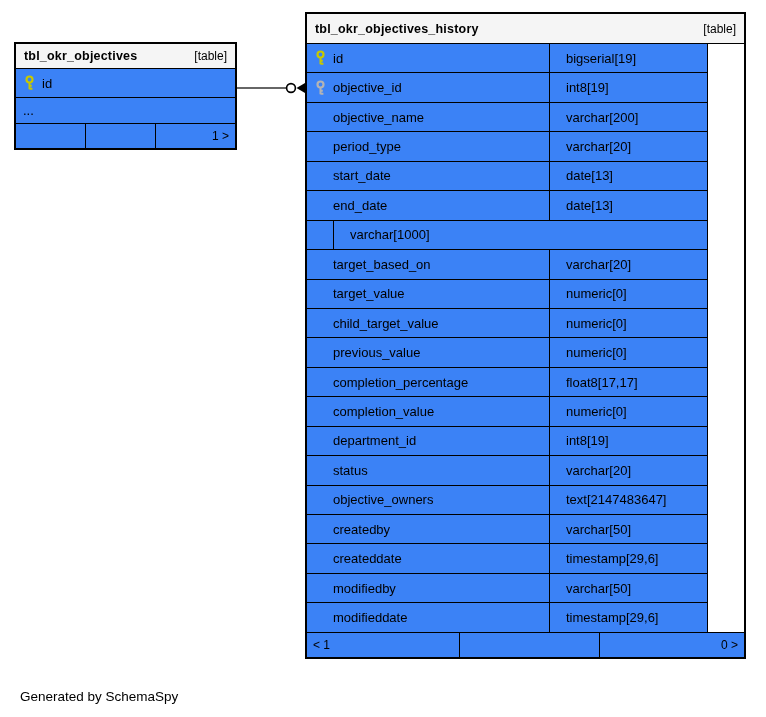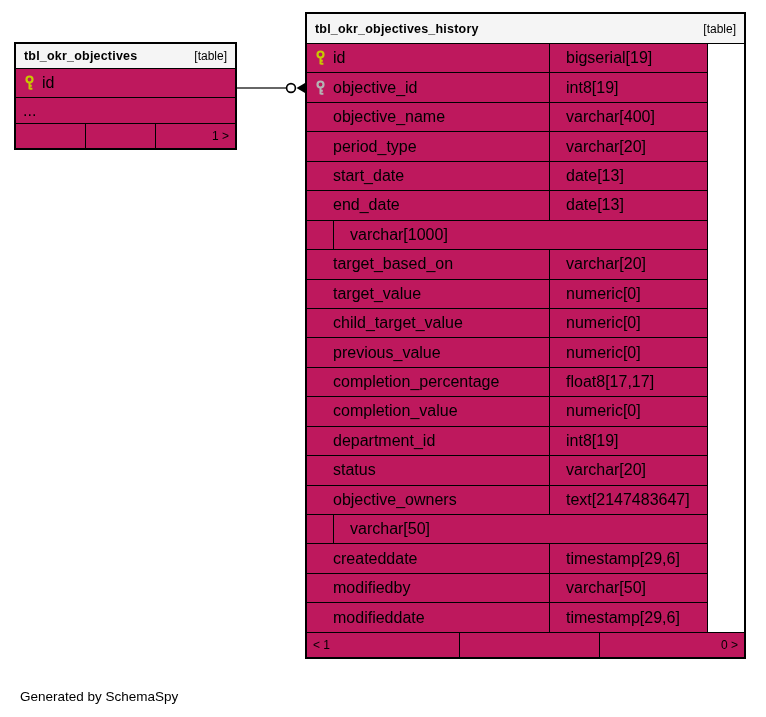--- a/index.html
+++ b/index.html
@@ -12,21 +12,21 @@
   .canvas {
     position: relative;
     width: 766px;
     height: 717px;
     background: #ffffff;
     overflow: hidden;
   }
   .table-node {
     position: absolute;
     border: 2px solid #000000;
-    background: #be185d;
+    background: #3b82f6;
     box-sizing: border-box;
   }
   .node-header {
     display: flex;
     align-items: center;
     justify-content: space-between;
     background: #f5f5f5;
     border-bottom: 1px solid #000000;
     box-sizing: border-box;
     padding: 0 8px;
@@ -44,21 +44,21 @@
     font-weight: normal;
     white-space: nowrap;
   }
   .node-body { display: flex; align-items: stretch; }
   .node-rows { flex: 1 1 auto; min-width: 0; }
   .row {
     display: flex;
     align-items: center;
     border-bottom: 1px solid #000000;
     box-sizing: border-box;
-    font-size: 16px;
+    font-size: 13px;
     white-space: nowrap;
   }
   #node-history .row { height: 29.45px; }
   #node-history .row:last-child { height: 28.45px; border-bottom: none; }
   #node-objectives .row.row-id { height: 29px; }
   #node-objectives .row.row-dots { height: 25px; border-bottom: none; }
   .key-icon {
     display: inline-flex;
     width: 11px;
     margin: 0 7px 0 8px;
@@ -192,21 +192,21 @@
   </div>
 
   <div class="row row-objective-name">
     <span class="key-icon blank">
               <svg width="11" height="16" viewBox="0 0 11 16">
                 <circle cx="5.5" cy="4.5" r="3" fill="none" stroke="currentColor" stroke-width="2.2"></circle>
                 <path d="M5.5 7.5 V14.3 M5.5 13.8 H8.4 M5.5 10.8 H7.8" fill="none" stroke="currentColor" stroke-width="2"></path>
               </svg>
             </span>
     <span class="col-name">objective_name</span>
-    <span class="col-type">varchar[400]</span>
+    <span class="col-type">varchar[200]</span>
   </div>
 
   <div class="row row-period-type">
     <span class="key-icon blank">
               <svg width="11" height="16" viewBox="0 0 11 16">
                 <circle cx="5.5" cy="4.5" r="3" fill="none" stroke="currentColor" stroke-width="2.2"></circle>
                 <path d="M5.5 7.5 V14.3 M5.5 13.8 H8.4 M5.5 10.8 H7.8" fill="none" stroke="currentColor" stroke-width="2"></path>
               </svg>
             </span>
     <span class="col-name">period_type</span>
@@ -344,20 +344,21 @@
     <span class="col-type">text[2147483647]</span>
   </div>
 
   <div class="row row-createdby">
     <span class="key-icon blank">
               <svg width="11" height="16" viewBox="0 0 11 16">
                 <circle cx="5.5" cy="4.5" r="3" fill="none" stroke="currentColor" stroke-width="2.2"></circle>
                 <path d="M5.5 7.5 V14.3 M5.5 13.8 H8.4 M5.5 10.8 H7.8" fill="none" stroke="currentColor" stroke-width="2"></path>
               </svg>
             </span>
+    <span class="col-name">createdby</span>
     <span class="col-type">varchar[50]</span>
   </div>
 
   <div class="row row-createddate">
     <span class="key-icon blank">
               <svg width="11" height="16" viewBox="0 0 11 16">
                 <circle cx="5.5" cy="4.5" r="3" fill="none" stroke="currentColor" stroke-width="2.2"></circle>
                 <path d="M5.5 7.5 V14.3 M5.5 13.8 H8.4 M5.5 10.8 H7.8" fill="none" stroke="currentColor" stroke-width="2"></path>
               </svg>
             </span>

